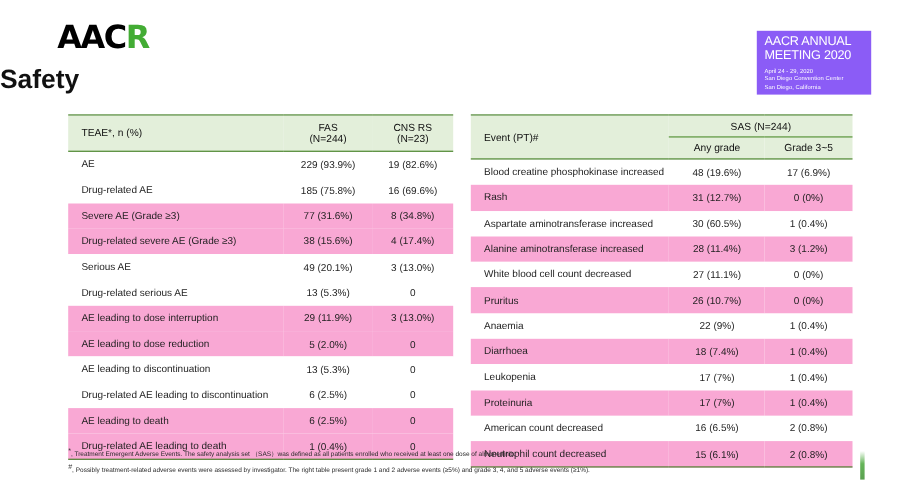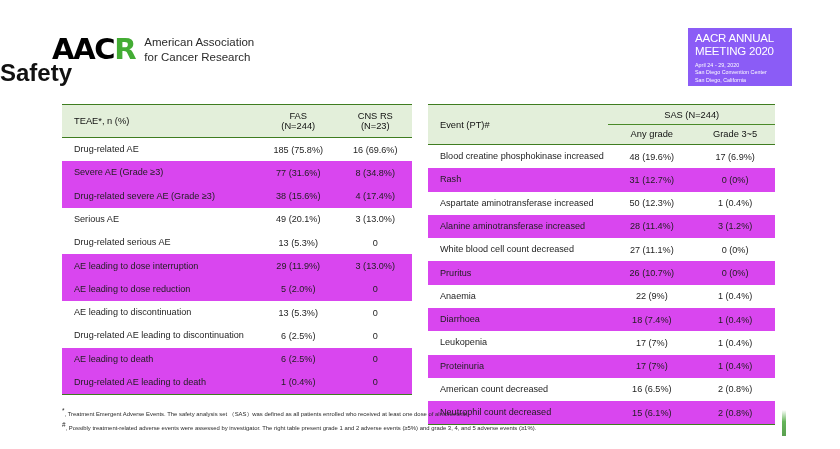--- a/index.html
+++ b/index.html
@@ -13,21 +13,21 @@
     position: relative;
     overflow: hidden;
     font-family: "Liberation Sans", sans-serif;
     color: #1a1a1a;
   }
 
   
   #logo-block {
     position: absolute;
     left: 52px;
-    top: 35px;
+    top: 20px;
     display: flex;
     align-items: center;
   }
   #logo-mark {
     font-size: 29px;
     font-weight: bold;
     letter-spacing: -1.3px;
     line-height: 1;
     font-family: "DejaVu Sans", sans-serif;
   }
@@ -115,21 +115,21 @@
   }
   tbody td.label {
     text-align: left;
     padding: 5.2px 4px 5.2px 12px;
     line-height: 1.42;
   }
   tbody td.num {
     text-align: center;
     padding: 5.2px 2px;
   }
-  tr.shaded { background: #d946ef; }
+  tr.shaded { background: #f9a8d4; }
   tr.plain  { background: #ffffff; }
 
   
   #footnotes {
     position: absolute;
     left: 62px;
     top: 405px;
     width: 730px;
   }
   #footnotes .fn {
@@ -150,24 +150,20 @@
     background: linear-gradient(to bottom, #ffffff 0%, #4aa83c 45%, #3d8f31 100%);
     opacity: 0.85;
   }
 </style>
 </head>
 <body>
 
 <div id="logo-block">
   <div id="logo-mark">
     <span class="dark">AAC</span><span class="green">R</span>
-  </div>
-  <div id="logo-words">
-    <div>American Association</div>
-    <div>for Cancer Research</div>
   </div>
 </div>
 
 <div id="meeting-badge">
   <div class="badge-line">AACR ANNUAL</div>
   <div class="badge-line">MEETING 2020</div>
   <div class="badge-sub">April 24 - 29, 2020</div>
   <div class="badge-sub" style="margin-top:0">San Diego Convention Center</div>
   <div class="badge-sub" style="margin-top:0">San Diego, California</div>
 </div>
@@ -189,20 +185,25 @@
           <div>(N=244)</div>
         </th>
         <th class="hdr-cell-pad">
           <div>CNS RS</div>
           <div>(N=23)</div>
         </th>
       </tr>
     </thead>
     <tbody id="left-tbody">
         <tr class="plain">
+          <td class="label">AE</td>
+          <td class="num">229 (93.9%)</td>
+          <td class="num">19 (82.6%)</td>
+        </tr>
+        <tr class="plain">
           <td class="label">Drug-related AE</td>
           <td class="num">185 (75.8%)</td>
           <td class="num">16 (69.6%)</td>
         </tr>
         <tr class="shaded">
           <td class="label">Severe AE (Grade ≥3)</td>
           <td class="num">77 (31.6%)</td>
           <td class="num">8 (34.8%)</td>
         </tr>
         <tr class="shaded">
@@ -277,21 +278,21 @@
           <td class="num">48 (19.6%)</td>
           <td class="num">17 (6.9%)</td>
         </tr>
         <tr class="shaded">
           <td class="label">Rash</td>
           <td class="num">31 (12.7%)</td>
           <td class="num">0 (0%)</td>
         </tr>
         <tr class="plain">
           <td class="label">Aspartate aminotransferase increased</td>
-          <td class="num">50 (12.3%)</td>
+          <td class="num">30 (60.5%)</td>
           <td class="num">1 (0.4%)</td>
         </tr>
         <tr class="shaded">
           <td class="label">Alanine aminotransferase increased</td>
           <td class="num">28 (11.4%)</td>
           <td class="num">3 (1.2%)</td>
         </tr>
         <tr class="plain">
           <td class="label">White blood cell count decreased</td>
           <td class="num">27 (11.1%)</td>

